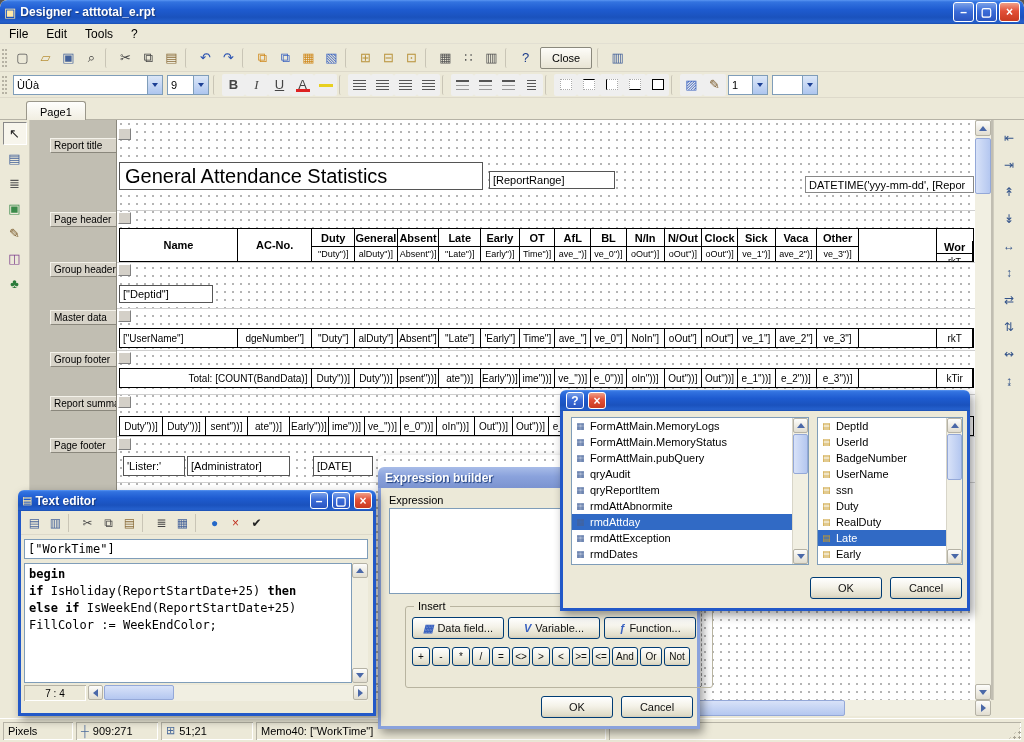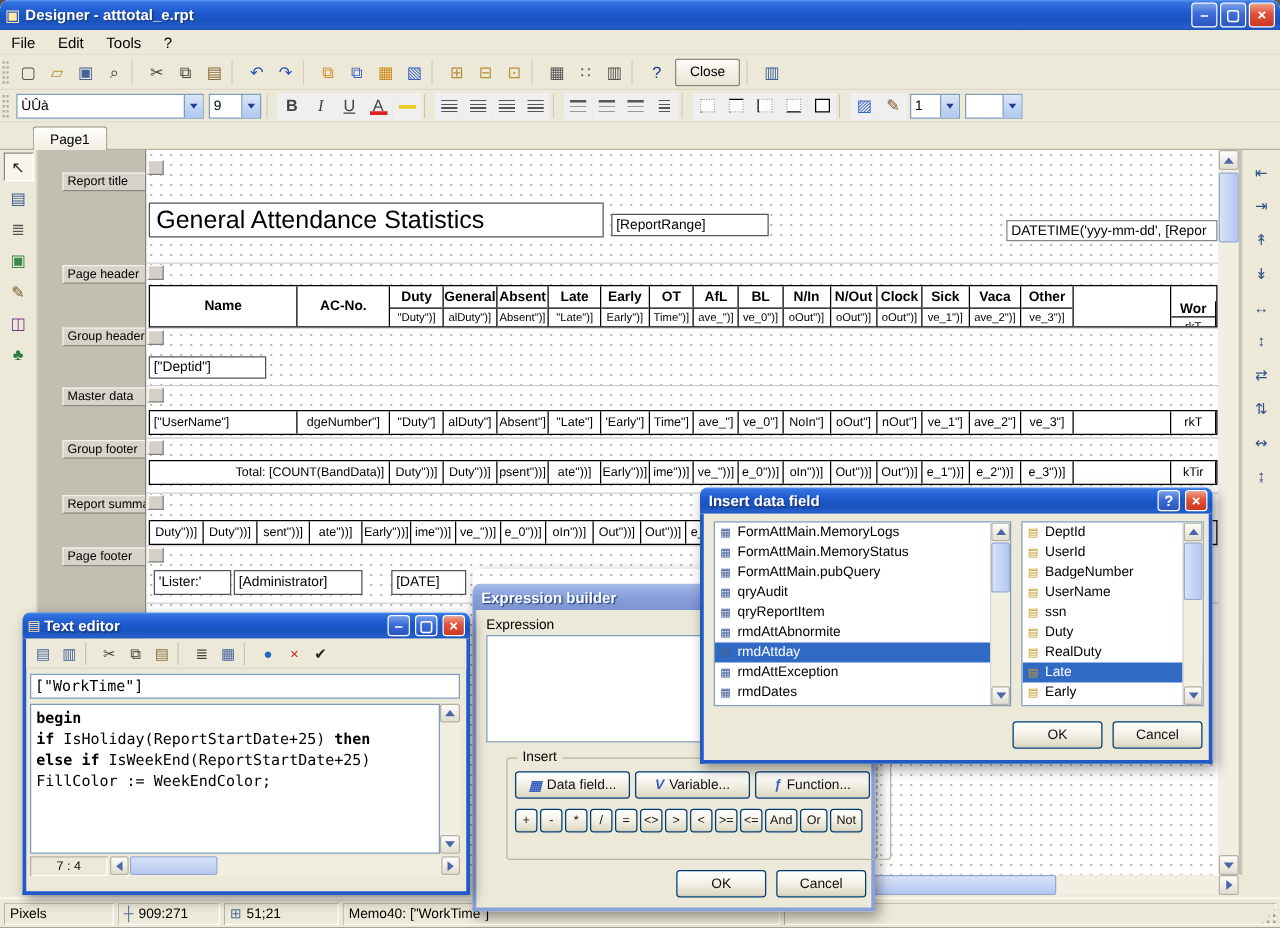--- a/index.html
+++ b/index.html
@@ -512,21 +512,21 @@
       </div>
   </div>
 
   <div class="sb" style="left:30px;top:700px;width:961px;height:16px">
     <div class="sbtn t-lf" style="left:0"></div>
     <div class="sthumb-h" style="left:655px;width:160px"></div>
     <div class="sbtn t-rt" style="right:0"></div>
   </div>
 
   <div class="statusbar">
-    <div class="scell" style="width:88px">
+    <div class="scell" style="width:70px">
         <span>Pixels</span>
       </div>
     <div class="scell" style="width:82px">
         <span class="sic">┼</span>
         <span>909:271</span>
       </div>
     <div class="scell" style="width:92px">
         <span class="sic">⊞</span>
         <span>51;21</span>
       </div>
@@ -627,21 +627,20 @@
       <div class="sb" style="left:67px;top:174px;width:280px;height:16px">
         <div class="sbtn t-lf" style="left:0;width:15px;height:15px"></div>
         <div class="sthumb-h" style="left:16px;width:70px;height:15px"></div>
         <div class="sbtn t-rt" style="right:0;width:15px;height:15px"></div>
       </div>
     </div>
   </div>
 
   <div class="win" style="left:560px;top:390px;width:410px;z-index:40">
     <div class="wtitle tbar-grad">
-      <span class="wt">Insert data field</span>
       <div class="win-controls">
         <div class="wbtn dbt">?</div>
         <div class="wbtn close dbt">×</div>
       </div>
     </div>
     <div class="wbody" style="height:200px">
       <div class="listbox llist" style="left:8px;top:6px;width:238px;height:148px">
         <div>
             <div class="li">
               <span class="licon">▦</span>

